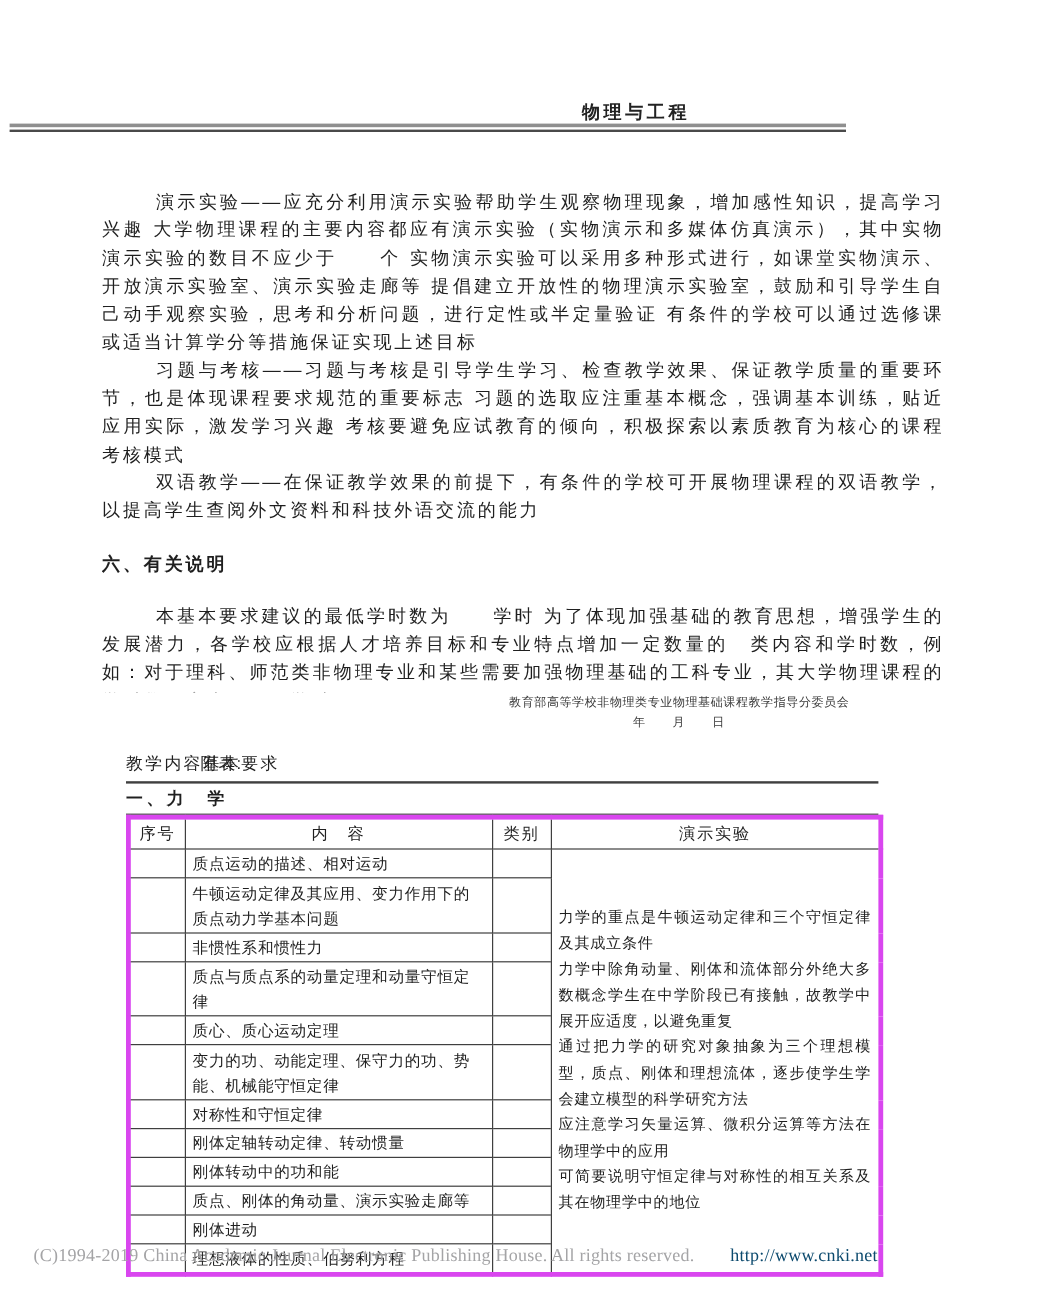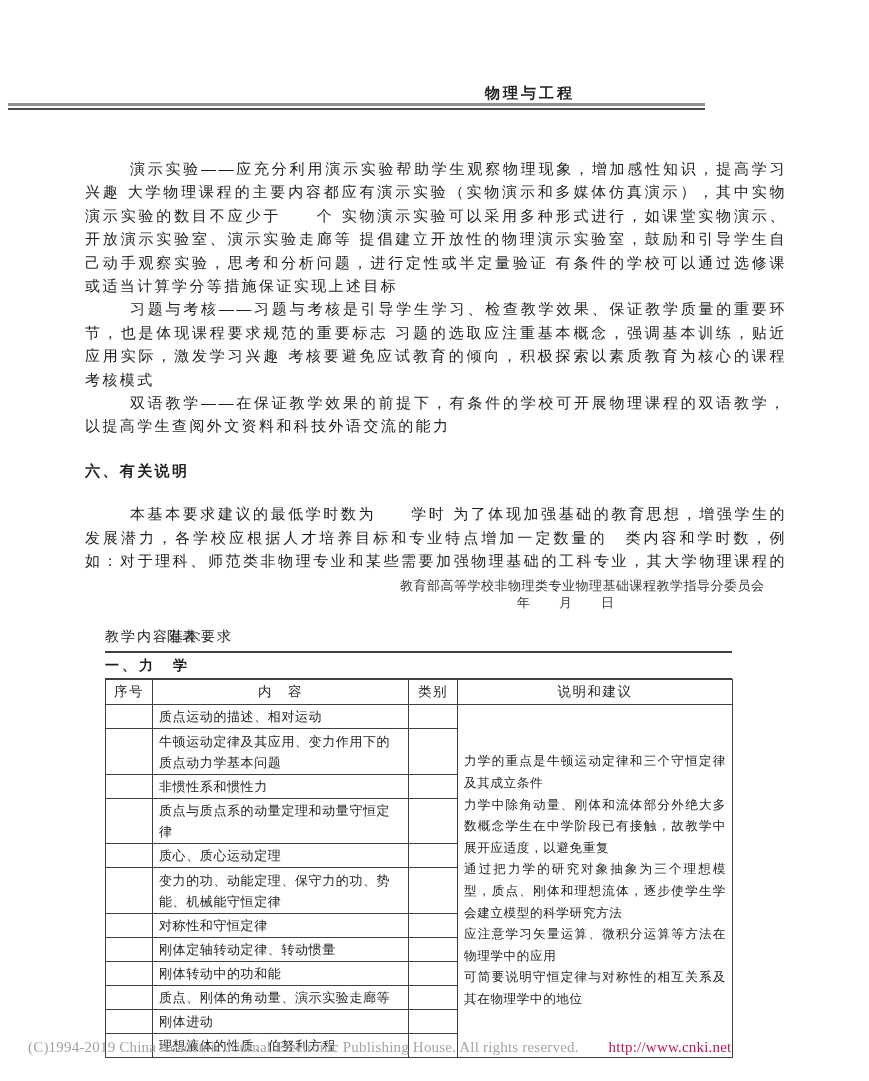--- a/index.html
+++ b/index.html
@@ -29,38 +29,38 @@
   }
   .body-text p{margin:0;text-indent:3em;}
   .section-heading{
     margin:21px 0 20px 0 !important;text-indent:0 !important;
     font-weight:bold;letter-spacing:2.4px;
   }
   
   .signature{
     position:absolute;top:577px;left:400px;width:332px;
     font-family:"Liberation Serif","DejaVu Serif",serif;
-    font-size:13px;color:#3a3a3a;text-align:center;line-height:17px;
+    font-size:10px;color:#3a3a3a;text-align:center;line-height:17px;
   }
   .signature .sig-line1{letter-spacing:0.5px;white-space:nowrap;}
   .signature .sig-line2{letter-spacing:1px;}
   
   .appendix{position:absolute;top:625px;left:105px;width:627px;}
   .appendix-caption{position:relative;height:26px;font-size:14px;}
   .appendix-label{position:absolute;left:22px;top:3px;letter-spacing:1px;padding-left:40px;}
   .appendix-title{position:absolute;left:0;right:0;top:3px;
     letter-spacing:2px;}
   .section-band{
     border-top:2px solid #3f3f3f;border-bottom:1px solid #3f3f3f;
     height:25px;line-height:25px;text-align:left;
     font-size:14px;font-weight:bold;letter-spacing:3px;
   }
   table.content-table{
     border-collapse:collapse;width:627px;table-layout:fixed;
-    border:1px solid #d946ef;
+    border:4px solid #d946ef;
     padding-left:40px;
   }
   table.content-table th,
   table.content-table td{
     border:1px solid #3f3f3f;
     font-size:13px;font-weight:normal;
     padding:1px 6px;
     vertical-align:middle;
   }
   tr.hdr th{height:22px;text-align:center;letter-spacing:1.5px;font-size:13.5px;}
@@ -72,21 +72,21 @@
   .notes-block div{
     font-size:12.6px;line-height:21.6px;letter-spacing:0.6px;
     text-align:justify;margin:0;
   }
   
   .footer{
     position:absolute;top:1039px;left:28px;width:820px;
     font-family:"Liberation Serif","DejaVu Serif",serif;
     font-size:15px;color:#a4a4a6;letter-spacing:0.2px;white-space:nowrap;
   }
-  .footer .footer-url{margin-left:26px;color:#be185d;}
+  .footer .footer-url{margin-left:26px;color:#0c4a6e;}
 </style>
 </head>
 <body>
 
 <div class="page">
 
   <div class="journal-title">物理与工程</div>
   <div class="header-rule"></div>
 
   <div class="body-text">
@@ -115,21 +115,21 @@
         <col style="width:47px">
           <col style="width:256px">
         <col style="width:49px">
           <col style="width:275px">
       </colgroup>
       <tbody>
         <tr class="hdr">
           <th>序号</th>
           <th>内　容</th>
           <th>类别</th>
-          <th>说明和建议</th>
+          <th>演示实验</th>
         </tr>
 
         <tr class="r1">
           <td class="cell-num"></td>
           <td class="cell-content">质点运动的描述、相对运动</td>
           <td class="cell-cat"></td>
           <td class="cell-notes" rowspan="12">
             <div class="notes-block">
               <div>力学的重点是牛顿运动定律和三个守恒定律及其成立条件</div>
               <div>力学中除角动量、刚体和流体部分外绝大多数概念学生在中学阶段已有接触，故教学中展开应适度，以避免重复</div>

